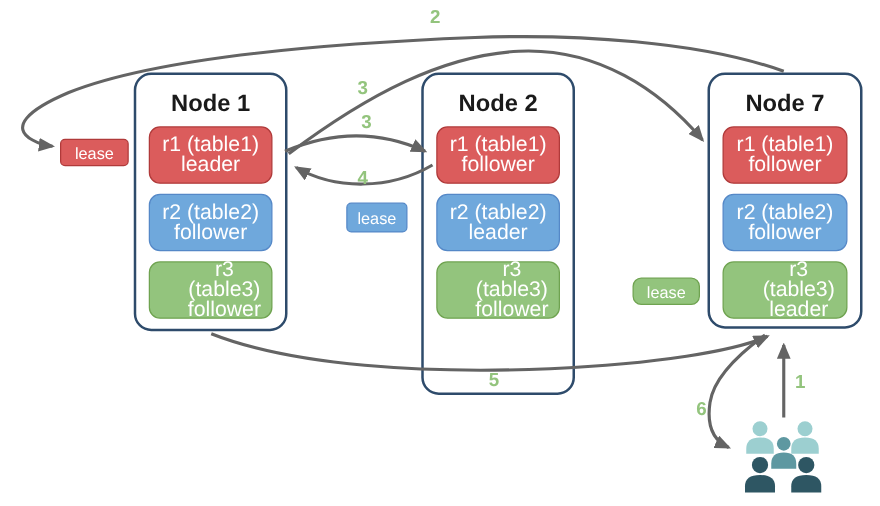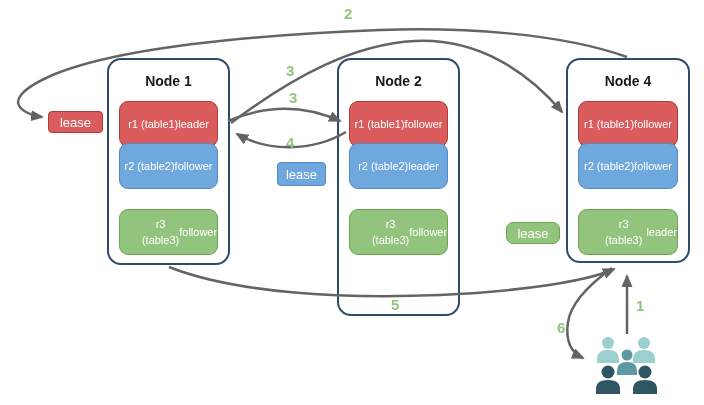--- a/index.html
+++ b/index.html
@@ -25,41 +25,41 @@
     border: 2px solid #2E4B6B;
     border-radius: 14px;
     z-index: 3;
   }
   .node1 { left: 107px; top: 58px; width: 123px; height: 207px; }
   .node2 { left: 337px; top: 58px; width: 123px; height: 258px; }
   .node3 { left: 566px; top: 58px; width: 124px; height: 205px; }
   .node-title {
     margin-top: 13px;
     text-align: center;
-    font-size: 14px;
+    font-size: 19px;
     font-weight: bold;
     color: #1a1a1a;
   }
   .replica {
     position: absolute;
     left: 10px; right: 10px;
     height: 46px;
     border-radius: 9px;
     display: flex;
-    flex-direction: row;
+    flex-direction: column;
     align-items: center;
     justify-content: center;
     color: #ffffff;
-    font-size: 11px;
+    font-size: 17px;
     line-height: 16px;
     text-align: center;
     box-sizing: border-box;
   }
   .replica.pos1 { top: 41px; }
-  .replica.pos2 { top: 83px; }
+  .replica.pos2 { top: 95px; }
   .replica.pos3 { top: 149px; padding-left: 22px; }
   .red   { background: #DB5C5C; border: 1.5px solid #B03A3A; }
   .blue  { background: #6FA8DC; border: 1.5px solid #5588C7; }
   .green { background: #93C47D; border: 1.5px solid #6FA350; }
   .lease {
     position: absolute;
     box-sizing: border-box;
     display: flex;
     align-items: center;
     justify-content: center;
@@ -138,21 +138,21 @@
       <span>r2 (table2)</span>
       <span>leader</span>
     </div>
     <div class="replica pos3 green">
       <span>r3 (table3)</span>
       <span>follower</span>
     </div>
   </div>
 
   <div class="node node3">
-    <div class="node-title">Node 4</div>
+    <div class="node-title">Node 7</div>
     <div class="replica pos1 red">
       <span>r1 (table1)</span>
       <span>follower</span>
     </div>
     <div class="replica pos2 blue">
       <span>r2 (table2)</span>
       <span>follower</span>
     </div>
     <div class="replica pos3 green">
       <span>r3 (table3)</span>

